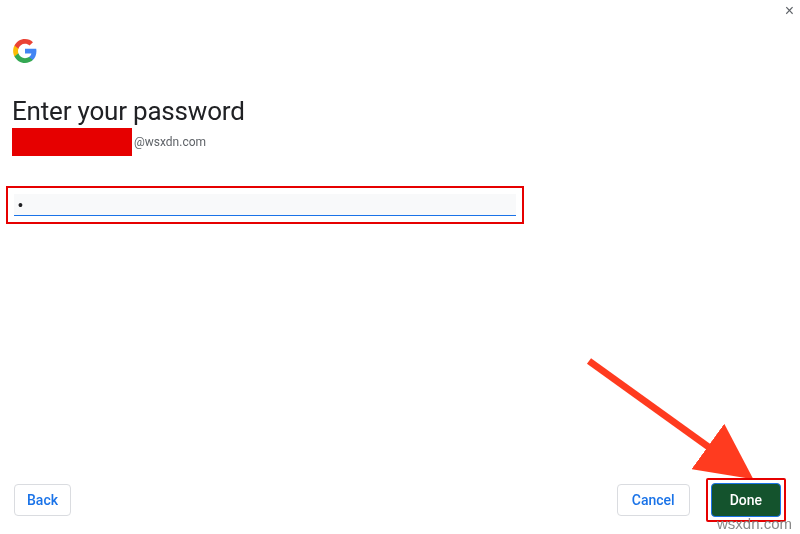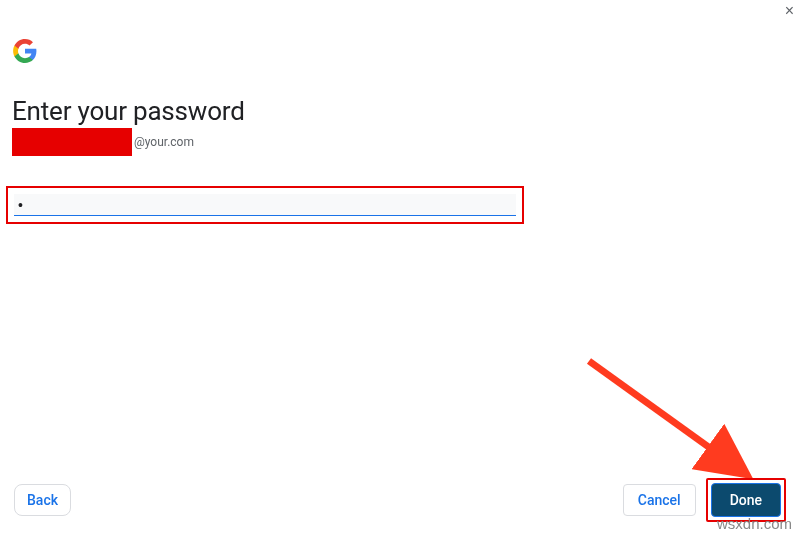--- a/index.html
+++ b/index.html
@@ -83,34 +83,33 @@
       font-weight: 500;
       border-radius: 4px;
       padding: 8px 16px;
       cursor: pointer;
       border: 1px solid #dadce0;
       background: #fff;
       color: #1a73e8;
     }
     .btn-back {
       padding: 7px 12px;
-      border-radius: 8px;
     }
     .btn-cancel {
       padding: 7px 14px;
     }
     .btn-primary {
-      background: #0c4a6e;
+      background: #14532d;
       color: #fff;
       border: 1px solid #1a73e8;
       padding: 8px 18px;
     }
     .footer-right {
       display: flex;
-      gap: 10px;
+      gap: 16px;
       align-items: center;
     }
     .done-highlight {
       border: 2px solid #e60000;
       padding: 3px;
       border-radius: 2px;
     }
     .arrow {
       position: absolute;
       right: 36px;
@@ -136,21 +135,21 @@
     <path fill="#4285F4" d="M45.1 24.5c0-1.6-.1-3.1-.4-4.5H24v8.5h11.8c-.5 2.7-2 5-4.4 6.6v5.5h7.1c4.2-3.8 6.6-9.5 6.6-16.1z"></path>
     <path fill="#34A853" d="M24 46c5.9 0 10.9-2 14.5-5.3l-7.1-5.5c-2 1.3-4.5 2.1-7.4 2.1-5.7 0-10.5-3.8-12.2-9H4.5v5.7C8.1 41 15.5 46 24 46z"></path>
     <path fill="#FBBC05" d="M11.8 28.3c-.4-1.3-.7-2.7-.7-4.3s.3-3 .7-4.3v-5.7H4.5C3 17 2.1 20.4 2.1 24s.9 7 2.4 10l7.3-5.7z"></path>
     <path fill="#EA4335" d="M24 10.7c3.2 0 6.1 1.1 8.4 3.3l6.3-6.3C34.9 4 29.9 2 24 2 15.5 2 8.1 7 4.5 14l7.3 5.7c1.7-5.2 6.5-9 12.2-9z"></path>
   </svg>
 
   <h1 class="heading">Enter your password</h1>
 
   <div class="email-row">
     <div class="redacted"></div>
-    <span class="email-domain">@your.com</span>
+    <span class="email-domain">@wsxdn.com</span>
   </div>
 
   <div class="password-wrap">
     <input type="text" class="password-field" value="•" style="">
   </div>
 </div>
 
 <svg class="arrow" width="180" height="130" viewBox="0 0 180 130">
   <defs>
     <marker id="ah" markerWidth="8" markerHeight="8" refX="6" refY="4" orient="auto">

